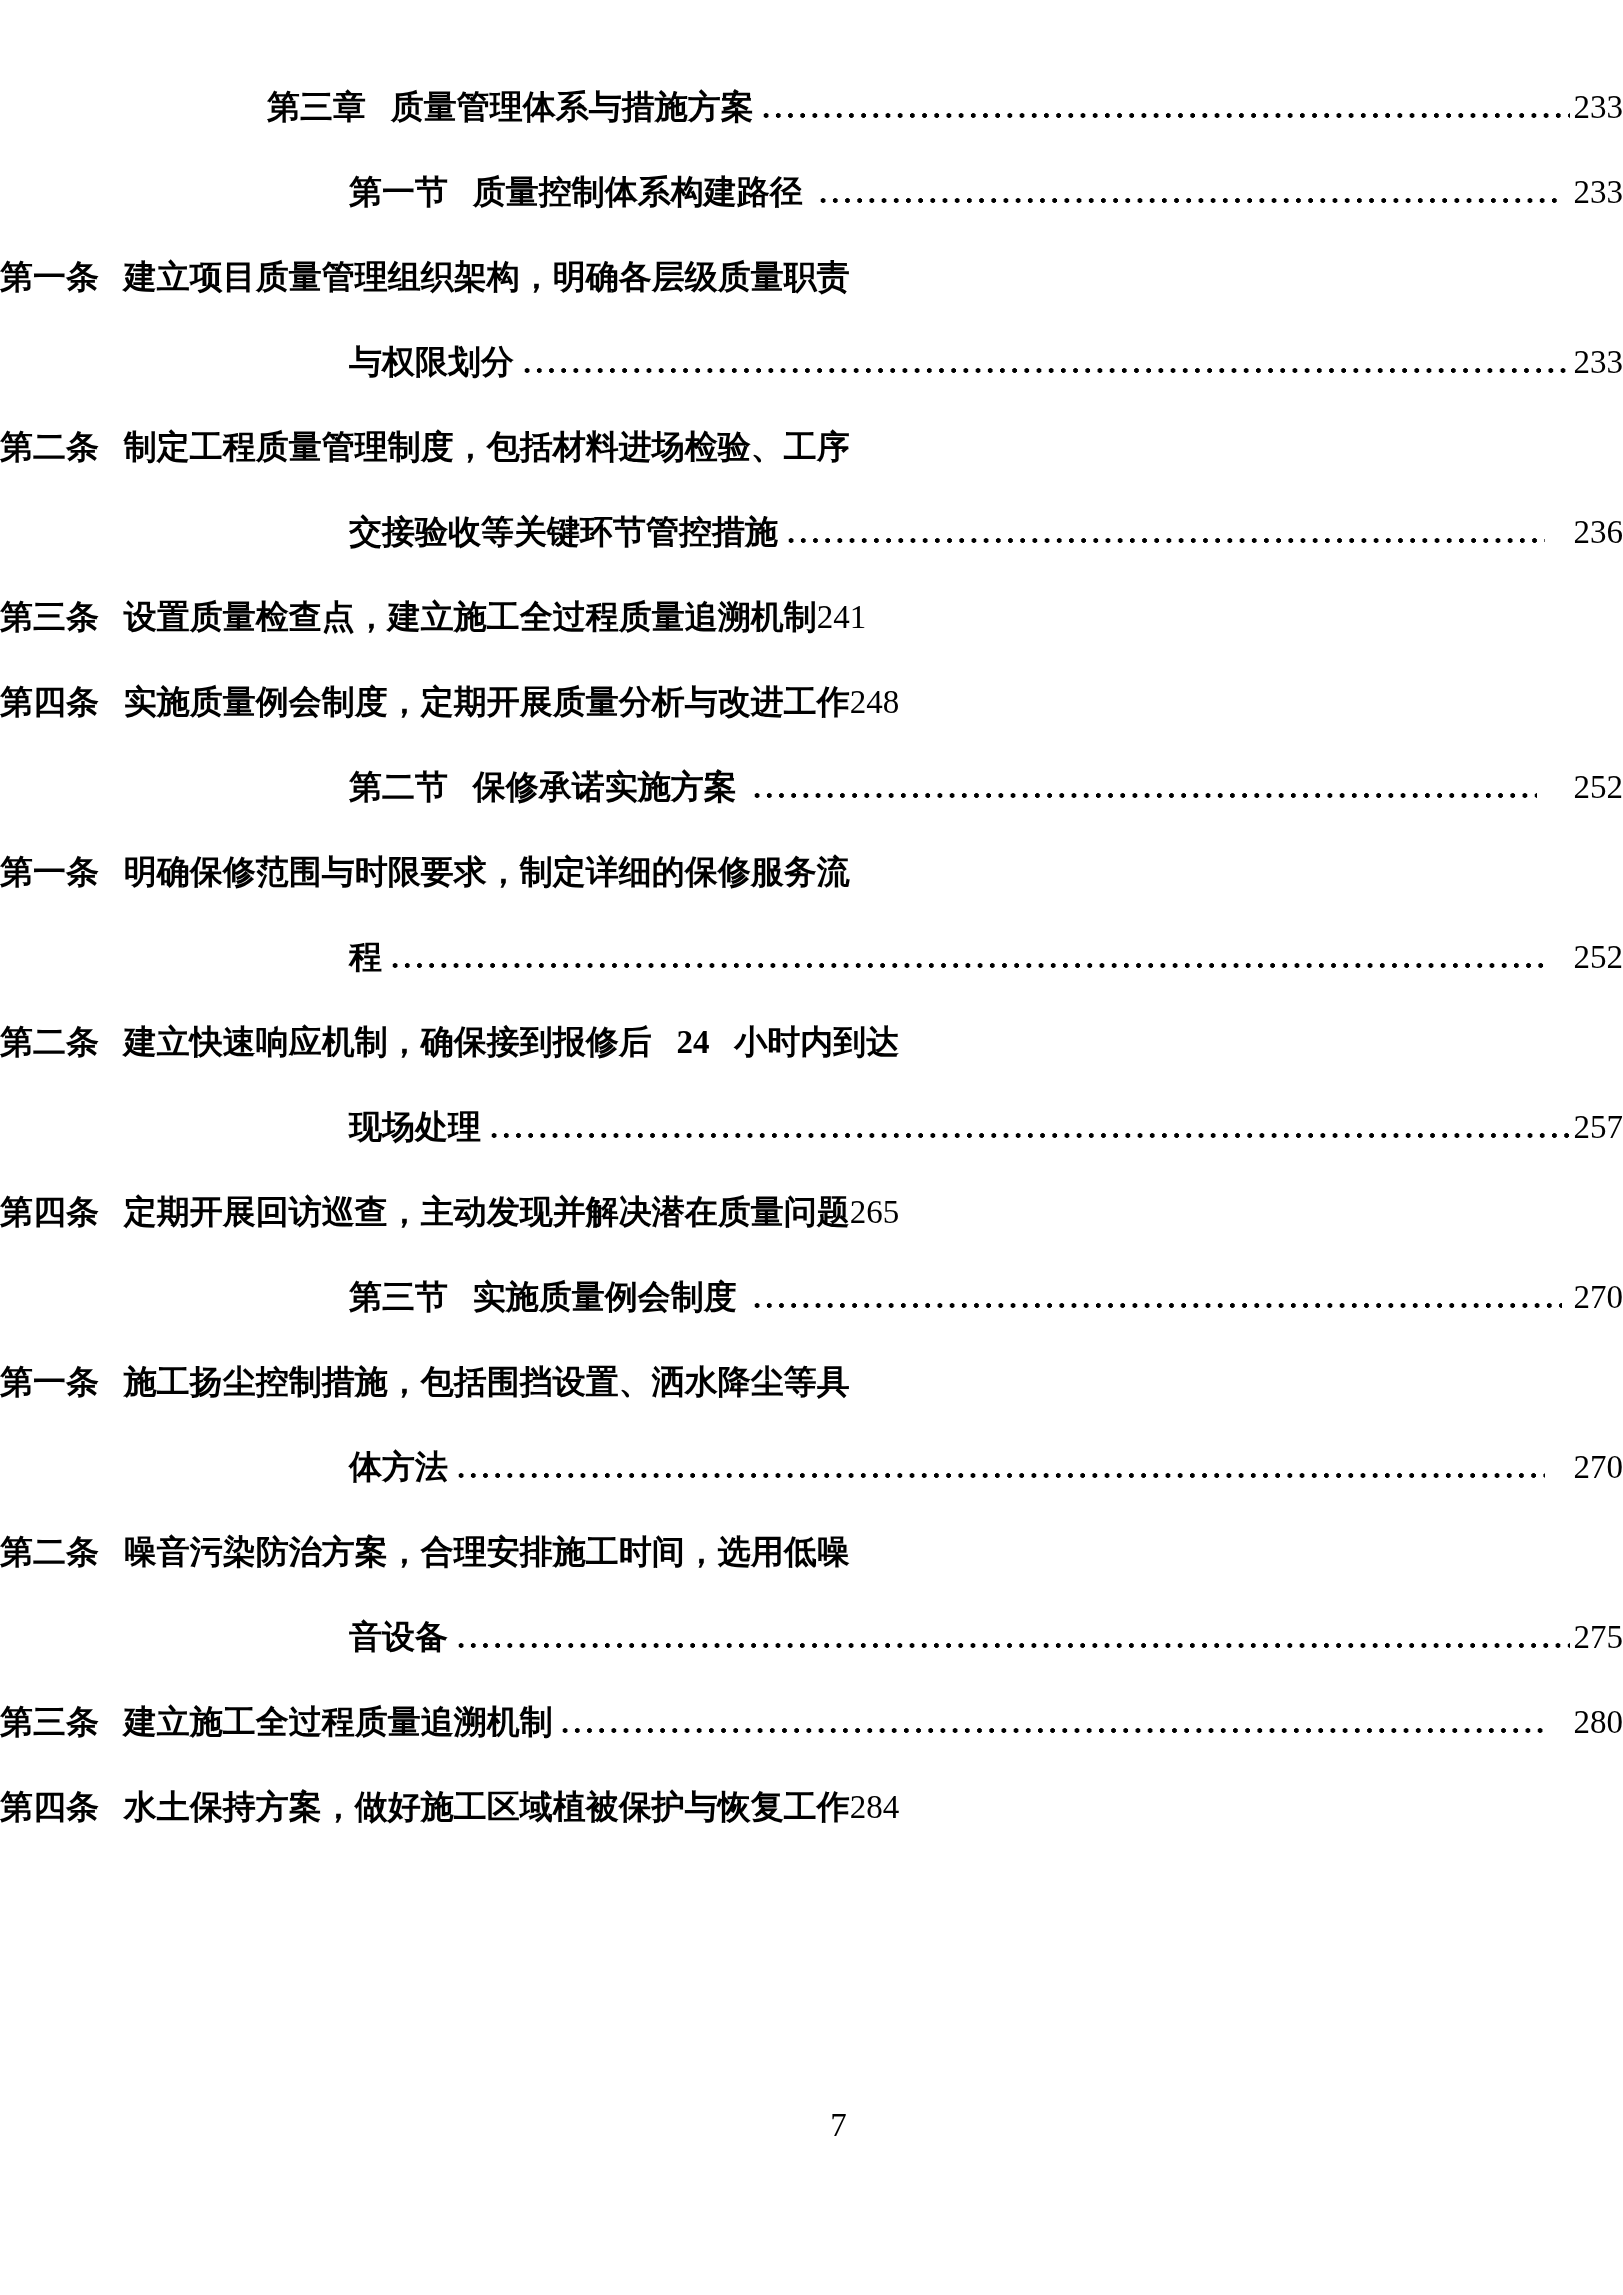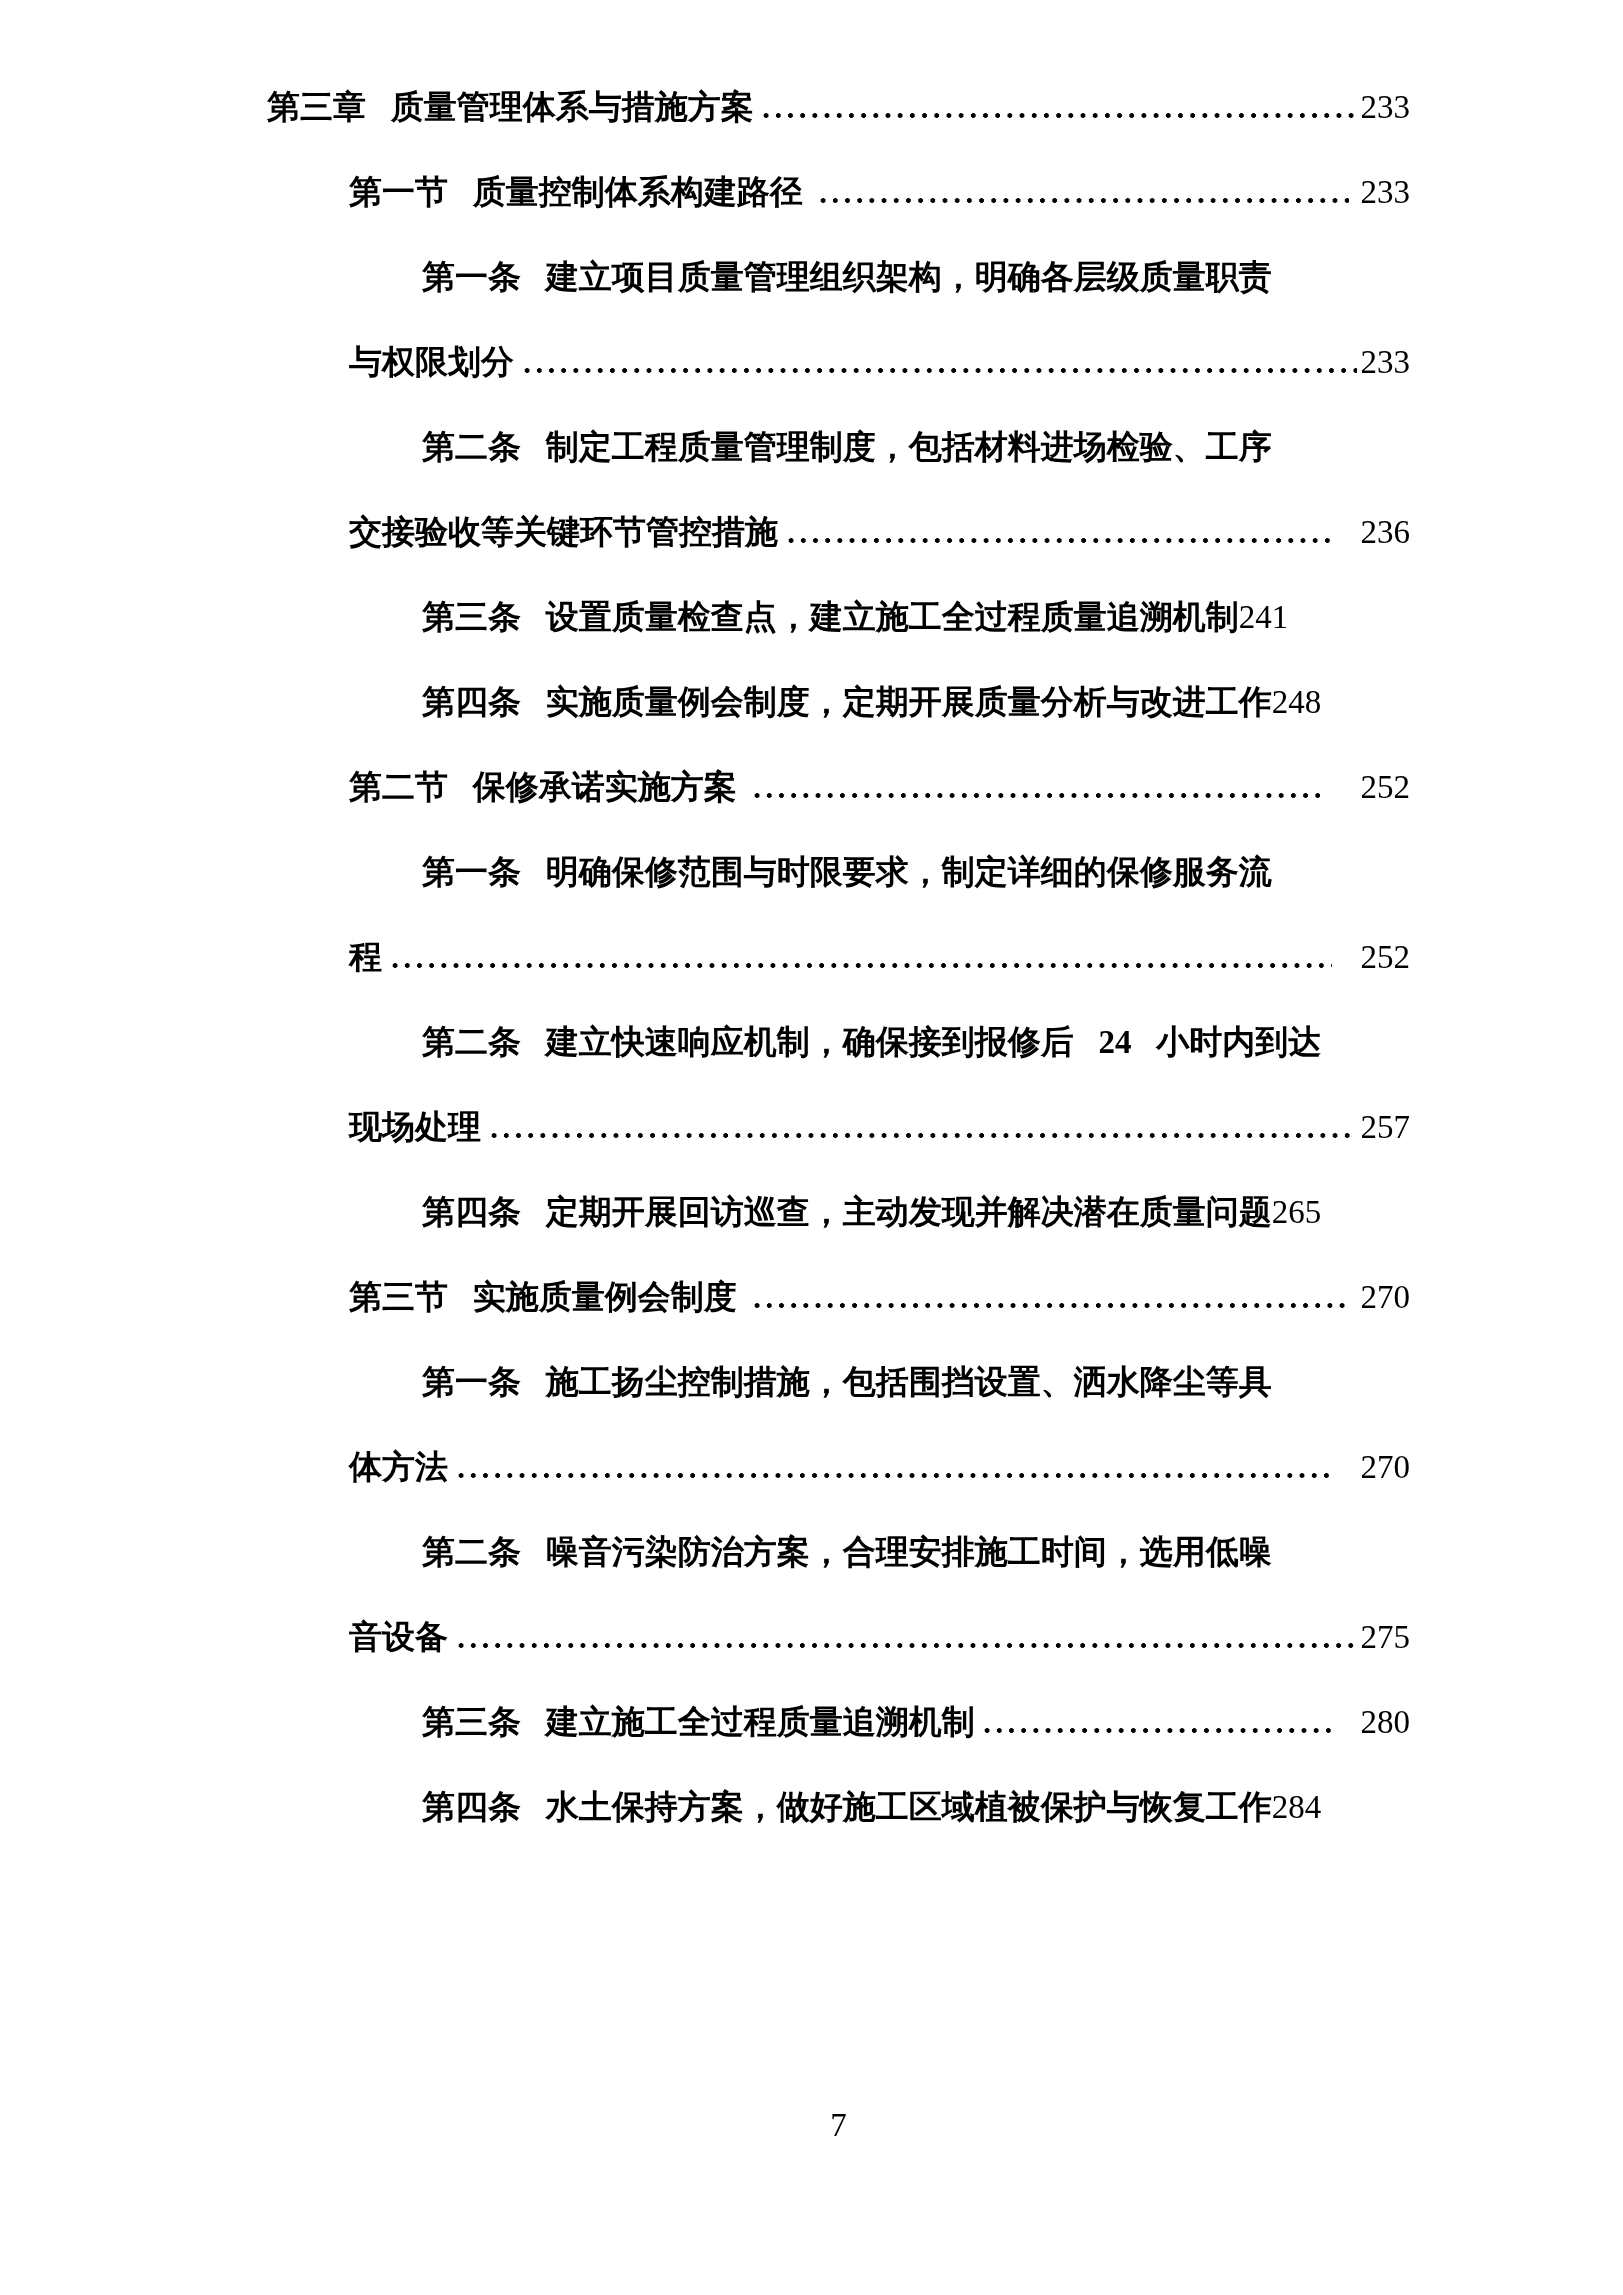--- a/index.html
+++ b/index.html
@@ -11,29 +11,28 @@
     color: #000000;
     font-family: "Liberation Serif", "DejaVu Serif", serif;
     overflow: hidden;
   }
   .page { position: absolute; inset: 0; }
   .toc { position: absolute; top: 90px; left: 0; right: 0; }
   .line {
     display: flex;
     align-items: flex-start;
     height: 85px;
-    margin-right: 213px;
     font-size: 33px;
     line-height: 35px;
     white-space: nowrap;
   }
   .lv-chapter { padding-left: 267px; }
   .lv-section { padding-left: 349px; gap: 8px; }
   .lv-wrap    { padding-left: 349px; font-family: Liberation Serif, serif; }
-  .lv-item    { padding-left: 422px; }
+  .lv-item    { }
   .t {
     font-weight: 700;
     white-space: pre;
     word-spacing: 0.5em;
   }
   .leader {
     flex: 1 1 0;
     min-width: 0;
     align-self: flex-start;
     height: 35px;

